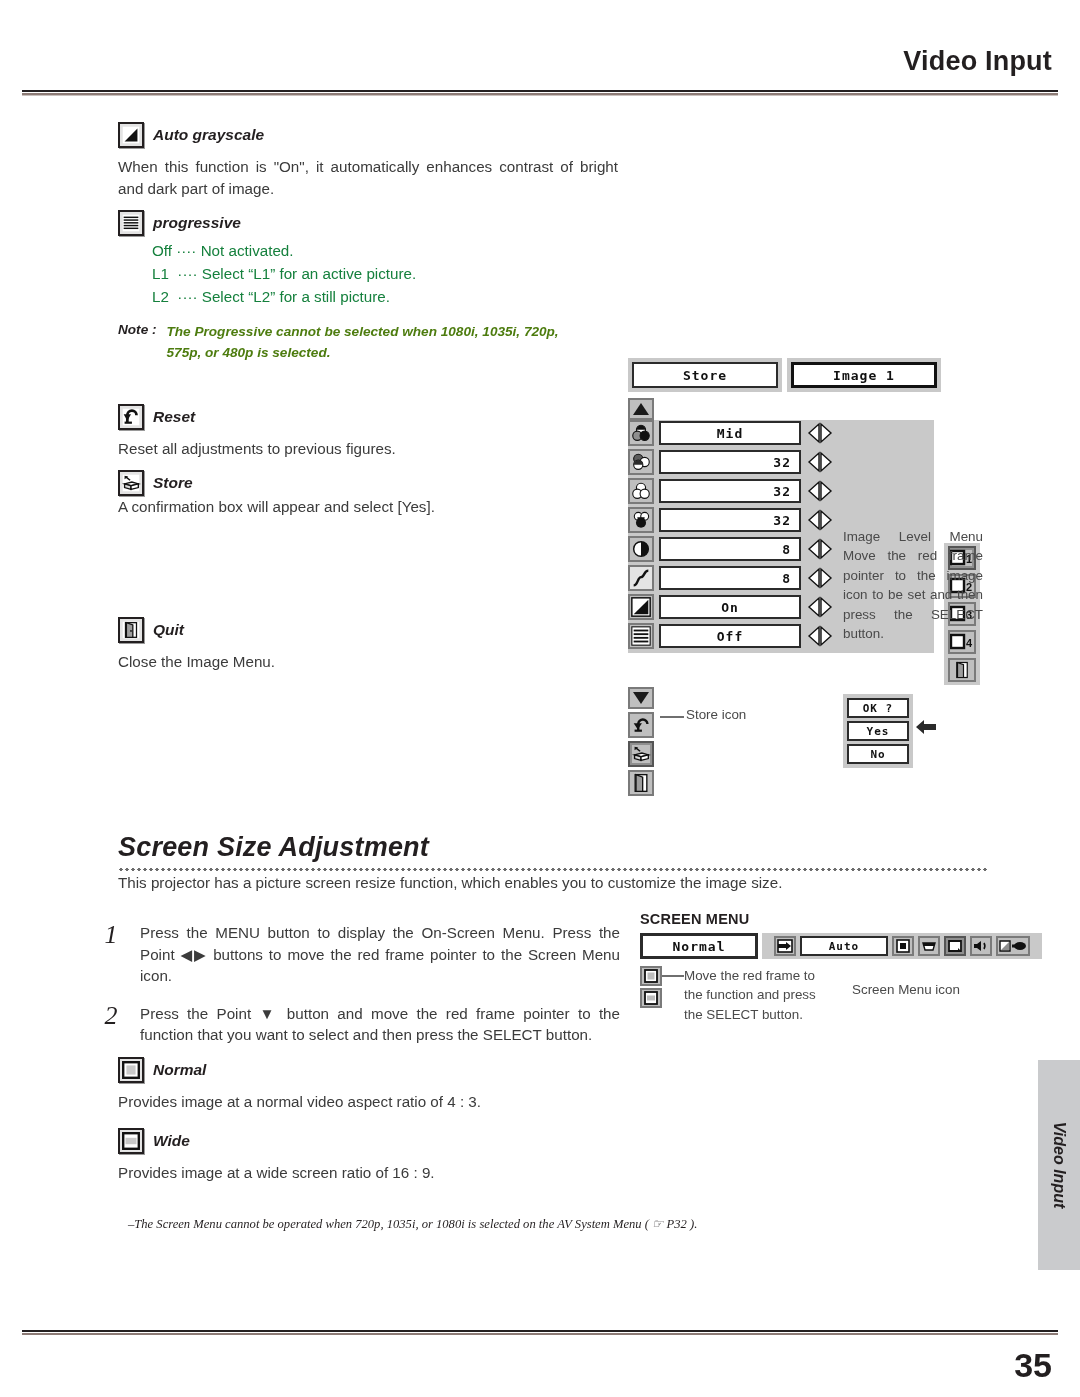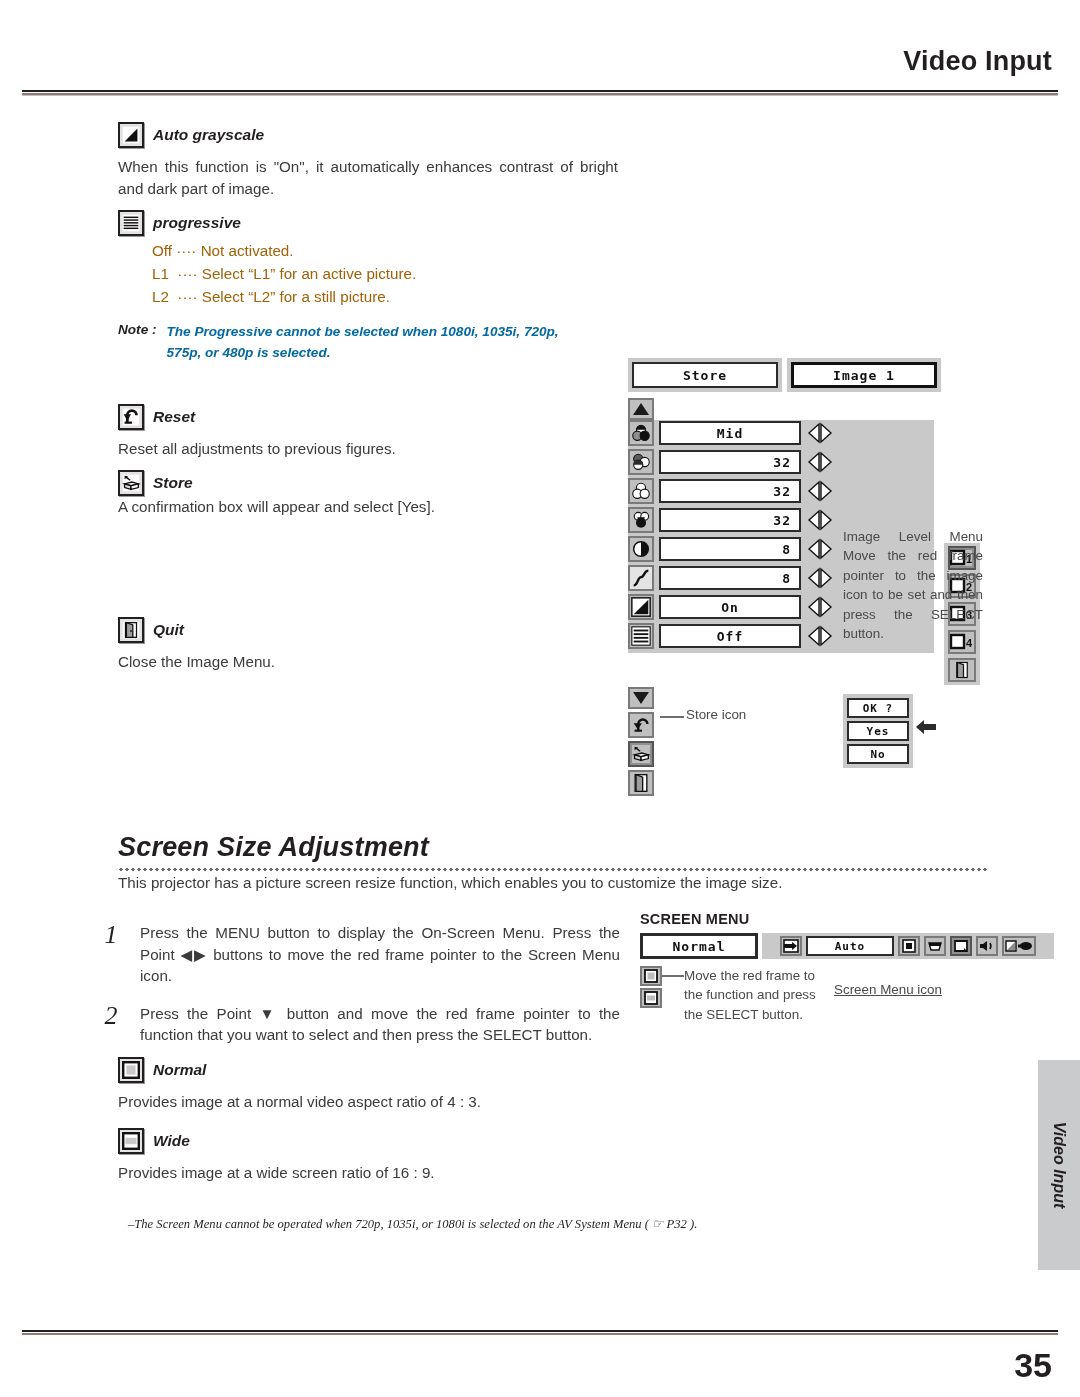--- a/index.html
+++ b/index.html
@@ -46,26 +46,26 @@
   .sec-head h3{margin:0;font-size:15.5px;font-style:italic;font-weight:bold;color:#231f20;}
 
   
   .ficon{
     width:26px;height:26px;border:2px solid #231f20;background:#e3e3e3;
     box-sizing:border-box;position:relative;flex:0 0 auto;
     box-shadow:1px 1px 0 #9a9a9a;
   }
   .ficon svg{position:absolute;inset:0;width:100%;height:100%;}
 
-  .opt-list{margin:3px 0 0 34px;font-size:15.2px;line-height:1.52;color:#a16207;}
+  .opt-list{margin:3px 0 0 34px;font-size:15.2px;line-height:1.52;color:#15803d;}
   .opt-list div{white-space:pre;}
 
   .note-blk{display:flex;gap:10px;margin-top:14px;}
   .note-blk .lbl{font-size:13.6px;font-weight:bold;font-style:italic;color:#231f20;flex:0 0 auto;}
-  .note-blk .txt{font-size:13.6px;font-weight:bold;font-style:italic;color:#0369a1;line-height:1.5;}
+  .note-blk .txt{font-size:13.6px;font-weight:bold;font-style:italic;color:#4d7c0f;line-height:1.5;}
 
   
   .h2wrap{position:absolute;left:118px;right:92px;}
   .h2{font-size:27px;font-style:italic;font-weight:bold;color:#231f20;margin:0;letter-spacing:.2px;}
   .dotrule{
     height:3px;margin-top:5px;
     background-image:radial-gradient(circle,#6d6d6d 48%,transparent 52%);
     background-size:6px 3px;background-repeat:repeat-x;
   }
 
@@ -463,21 +463,21 @@
       <div class="num">2</div>
       <div class="body">Press the Point ▼ button and move the red frame pointer to the function that you want to select and then press the SELECT button.</div>
     </div>
   </div>
 
   <div class="osd" style="left:640px;top:911px;">
     <div style="font-size:14.5px;font-weight:bold;color:#231f20;letter-spacing:.2px;">SCREEN MENU</div>
 
     <div style="display:flex;align-items:center;margin-top:6px;">
       <div class="osd-field" style="width:118px;height:26px;border-width:3px;">Normal</div>
-      <div class="osd-strip" style="display:flex;align-items:center;gap:4px;padding:3px 18px;margin-left:4px;">
+      <div class="osd-strip" style="display:flex;align-items:center;gap:4px;padding:3px 12px;margin-left:4px;">
         <div class="btn3d" style="width:22px;height:20px;display:flex;align-items:center;justify-content:center;">
           <svg width="16" height="14" viewBox="0 0 16 14">
               <rect x="1" y="1" width="14" height="12" fill="#fff" stroke="#111" stroke-width="1.6"></rect>
               <rect x="1" y="5" width="8" height="4" fill="#111"></rect>
               <polygon points="9,3 14,7 9,11" fill="#111"></polygon>
             </svg>
         </div>
         <div class="osd-field" style="width:88px;height:20px;font-size:11px;">Auto</div>
         <div class="btn3d" style="width:22px;height:20px;display:flex;align-items:center;justify-content:center;">
           <svg width="16" height="14" viewBox="0 0 16 14">
@@ -526,21 +526,21 @@
           <svg width="16" height="14" viewBox="0 0 16 14">
               <rect x="2" y="1" width="12" height="12" fill="#fff" stroke="#111" stroke-width="1.8"></rect>
               <rect x="4" y="4.5" width="8" height="5" fill="#bdbdbd"></rect>
             </svg>
         </div>
       </div>
       <div style="position:relative;width:22px;height:10px;margin-top:9px;">
         <div class="leader" style="left:0;top:0;width:22px;"></div>
       </div>
       <div class="cap" style="width:150px;">Move the red frame to the function and press the SELECT button.</div>
-      <div class="cap" style="margin-left:0;white-space:nowrap;margin-top:14px;text-decoration:underline;">Screen Menu icon</div>
+      <div class="cap" style="margin-left:18px;white-space:nowrap;margin-top:14px;">Screen Menu icon</div>
     </div>
   </div>
 
   <div class="body-col" style="top:1057px;">
     <div class="sec-head">
       <span class="ficon">
         <svg viewBox="0 0 24 24">
             <rect x="2" y="2" width="20" height="20" fill="#fff"></rect>
             <rect x="3.5" y="3.5" width="17" height="17" fill="#fff" stroke="#111" stroke-width="2.6"></rect>
             <rect x="7" y="7" width="10" height="10" fill="#c9c9c9"></rect>

